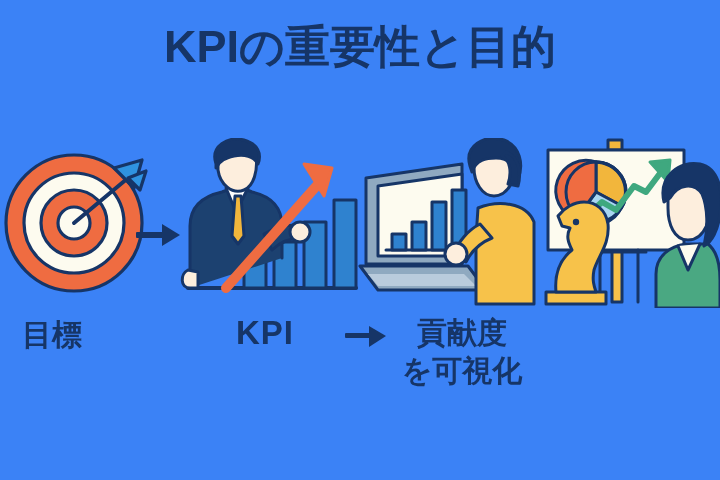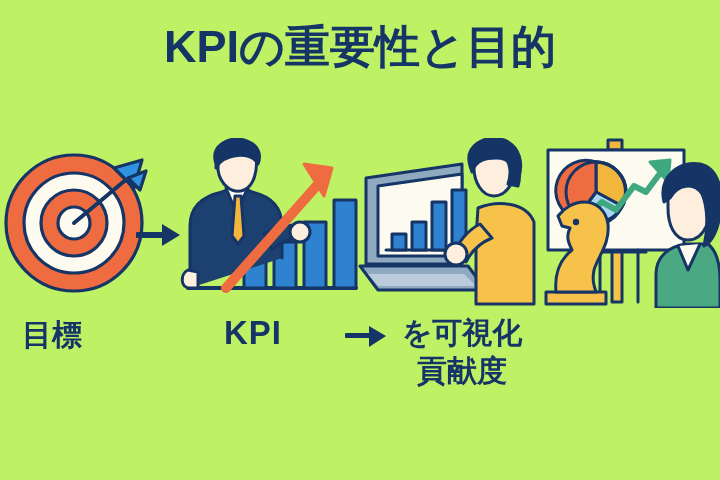--- a/index.html
+++ b/index.html
@@ -10,21 +10,21 @@
     width: 720px;
     height: 480px;
     background: #fdfbef;
     font-family: "Liberation Sans", sans-serif;
     overflow: hidden;
   }
   #canvas {
     position: relative;
     width: 720px;
     height: 480px;
-    background: #bef264;
+    background: #3b82f6;
   }
 
   
   #title {
     position: absolute;
     left: 0;
     top: 24px;
     width: 720px;
     text-align: center;
     font-size: 45px;
@@ -58,21 +58,21 @@
   
   .caption {
     position: absolute;
     color: #163567;
     font-weight: 700;
     font-size: 30px;
     line-height: 38px;
     white-space: nowrap;
   }
   #caption-mokuhyo  { left: 22px;  top: 316px; text-align: right; }
-  #caption-kpi      { left: 224px; top: 314px; font-size: 33px; letter-spacing: 1px; }
+  #caption-kpi      { left: 236px; top: 314px; font-size: 33px; letter-spacing: 1px; }
   #caption-koken    { left: 392px; top: 314px; text-align: center; white-space: normal; width: 140px; }
   #caption-keiei    { left: 556px; top: 316px; }
 
   #arrow-mid-2 {
     position: absolute;
     left: 344px;
     top: 324px;
     width: 44px;
     height: 26px;
   }
@@ -209,18 +209,18 @@
   <div class="caption" id="caption-kpi">KPI</div>
 
   <svg id="arrow-mid-2" viewBox="0 0 44 26">
     <g fill="#163567">
       <rect x="1" y="9" width="28" height="5" rx="1"></rect>
       <path d="M25 2 L42 12 L25 23 Z"></path>
     </g>
   </svg>
 
   <div class="caption" id="caption-koken">
+    <div>貢献度</div>
     <div>を可視化</div>
-    <div>貢献度</div>
   </div>
 
 
 </div>
 
 </body></html>

